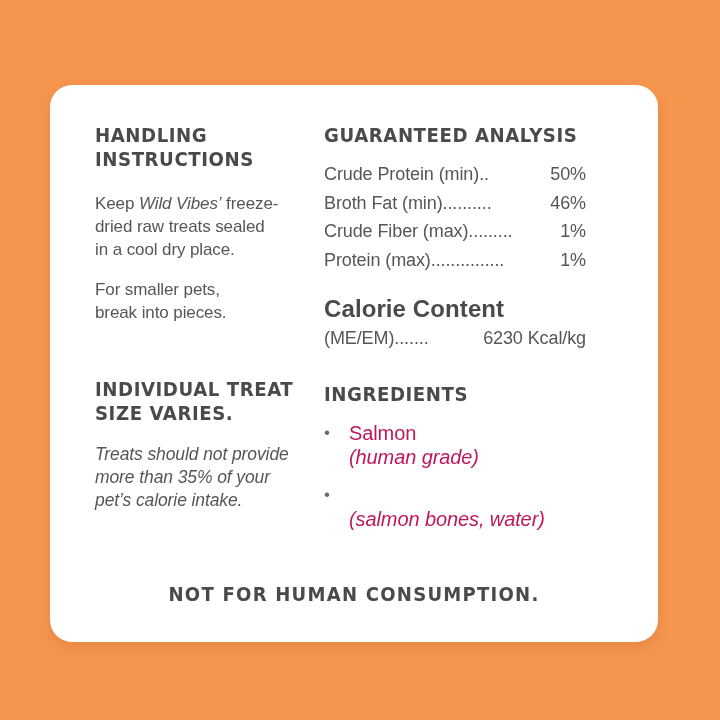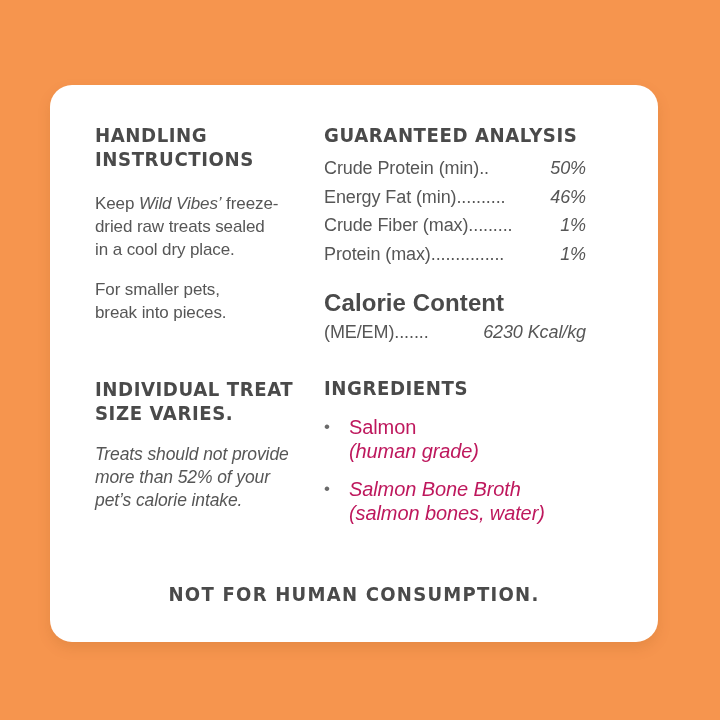--- a/index.html
+++ b/index.html
@@ -80,35 +80,35 @@
     letter-spacing:-0.1px;
   }
 
   
   .gap-sm  { height:17px; }
   .gap-md  { height:20px; }
   .gap-lg  { height:32px; }
   .gap-xl  { height:37px; }
 
   
-  .analysis-list { margin-top:6px; }
+  .analysis-list { margin-top:12px; }
 
   .analysis-row {
     display:flex;
     align-items:baseline;
     font-family:"Liberation Sans", sans-serif;
     font-size:18px;
     line-height:28.5px;
     color:#565656;
     width:262px;
     letter-spacing:-0.1px;
   }
   .an-label  { white-space:nowrap; }
   .an-dots   { flex:1; overflow:hidden; white-space:nowrap; text-align:left; }
-  .an-value  { white-space:nowrap;font-style:italic; }
+  .an-value  { white-space:nowrap; }
 
   .calorie-block { margin-top:23px; }
   .calorie-body {
     font-family:"Liberation Sans", sans-serif;
     font-size:18px;
     line-height:26px;
     color:#565656;
     margin-top:4px;
     letter-spacing:-0.1px;
   }
@@ -180,38 +180,38 @@
 
 
       <div class="gap-xl"></div>
 
       <div class="kicker">INDIVIDUAL TREAT
 SIZE VARIES.</div>
 
       <div class="gap-sm"></div>
 
       <div class="italic-note">Treats should not provide
-more than 52% of your
+more than 35% of your
 pet’s calorie intake.</div>
     </div>
 
     <div class="col-right">
 
       <div class="kicker">GUARANTEED ANALYSIS</div>
 
       <div class="analysis-list">
 
         <div class="analysis-row">
           <span class="an-label">Crude Protein (min)</span>
           <span class="an-dots">..</span>
           <span class="an-value">50%</span>
         </div>
 
         <div class="analysis-row">
-          <span class="an-label">Energy Fat (min)</span>
+          <span class="an-label">Broth Fat (min)</span>
           <span class="an-dots">..........</span>
           <span class="an-value">46%</span>
         </div>
 
         <div class="analysis-row">
           <span class="an-label">Crude Fiber (max)</span>
           <span class="an-dots">.........</span>
           <span class="an-value">1%</span>
         </div>
 
@@ -240,20 +240,20 @@
 
       <div class="ing-list">
 
         <div class="ing-item">
           <span class="ing-bullet">•</span>
           <span class="ing-text"><span>Salmon</span><br><span class="it">(human grade)</span></span>
         </div>
 
         <div class="ing-item">
           <span class="ing-bullet">•</span>
-          <span class="ing-text all-italic"><span>Salmon Bone Broth</span><br><span>(salmon bones, water)</span></span>
+          <span class="ing-text all-italic"><br><span>(salmon bones, water)</span></span>
         </div>
       </div>
     </div>
   </div>
 
   <div id="footer-warning">NOT FOR HUMAN CONSUMPTION.</div>
 </div>
 
 </body></html>

